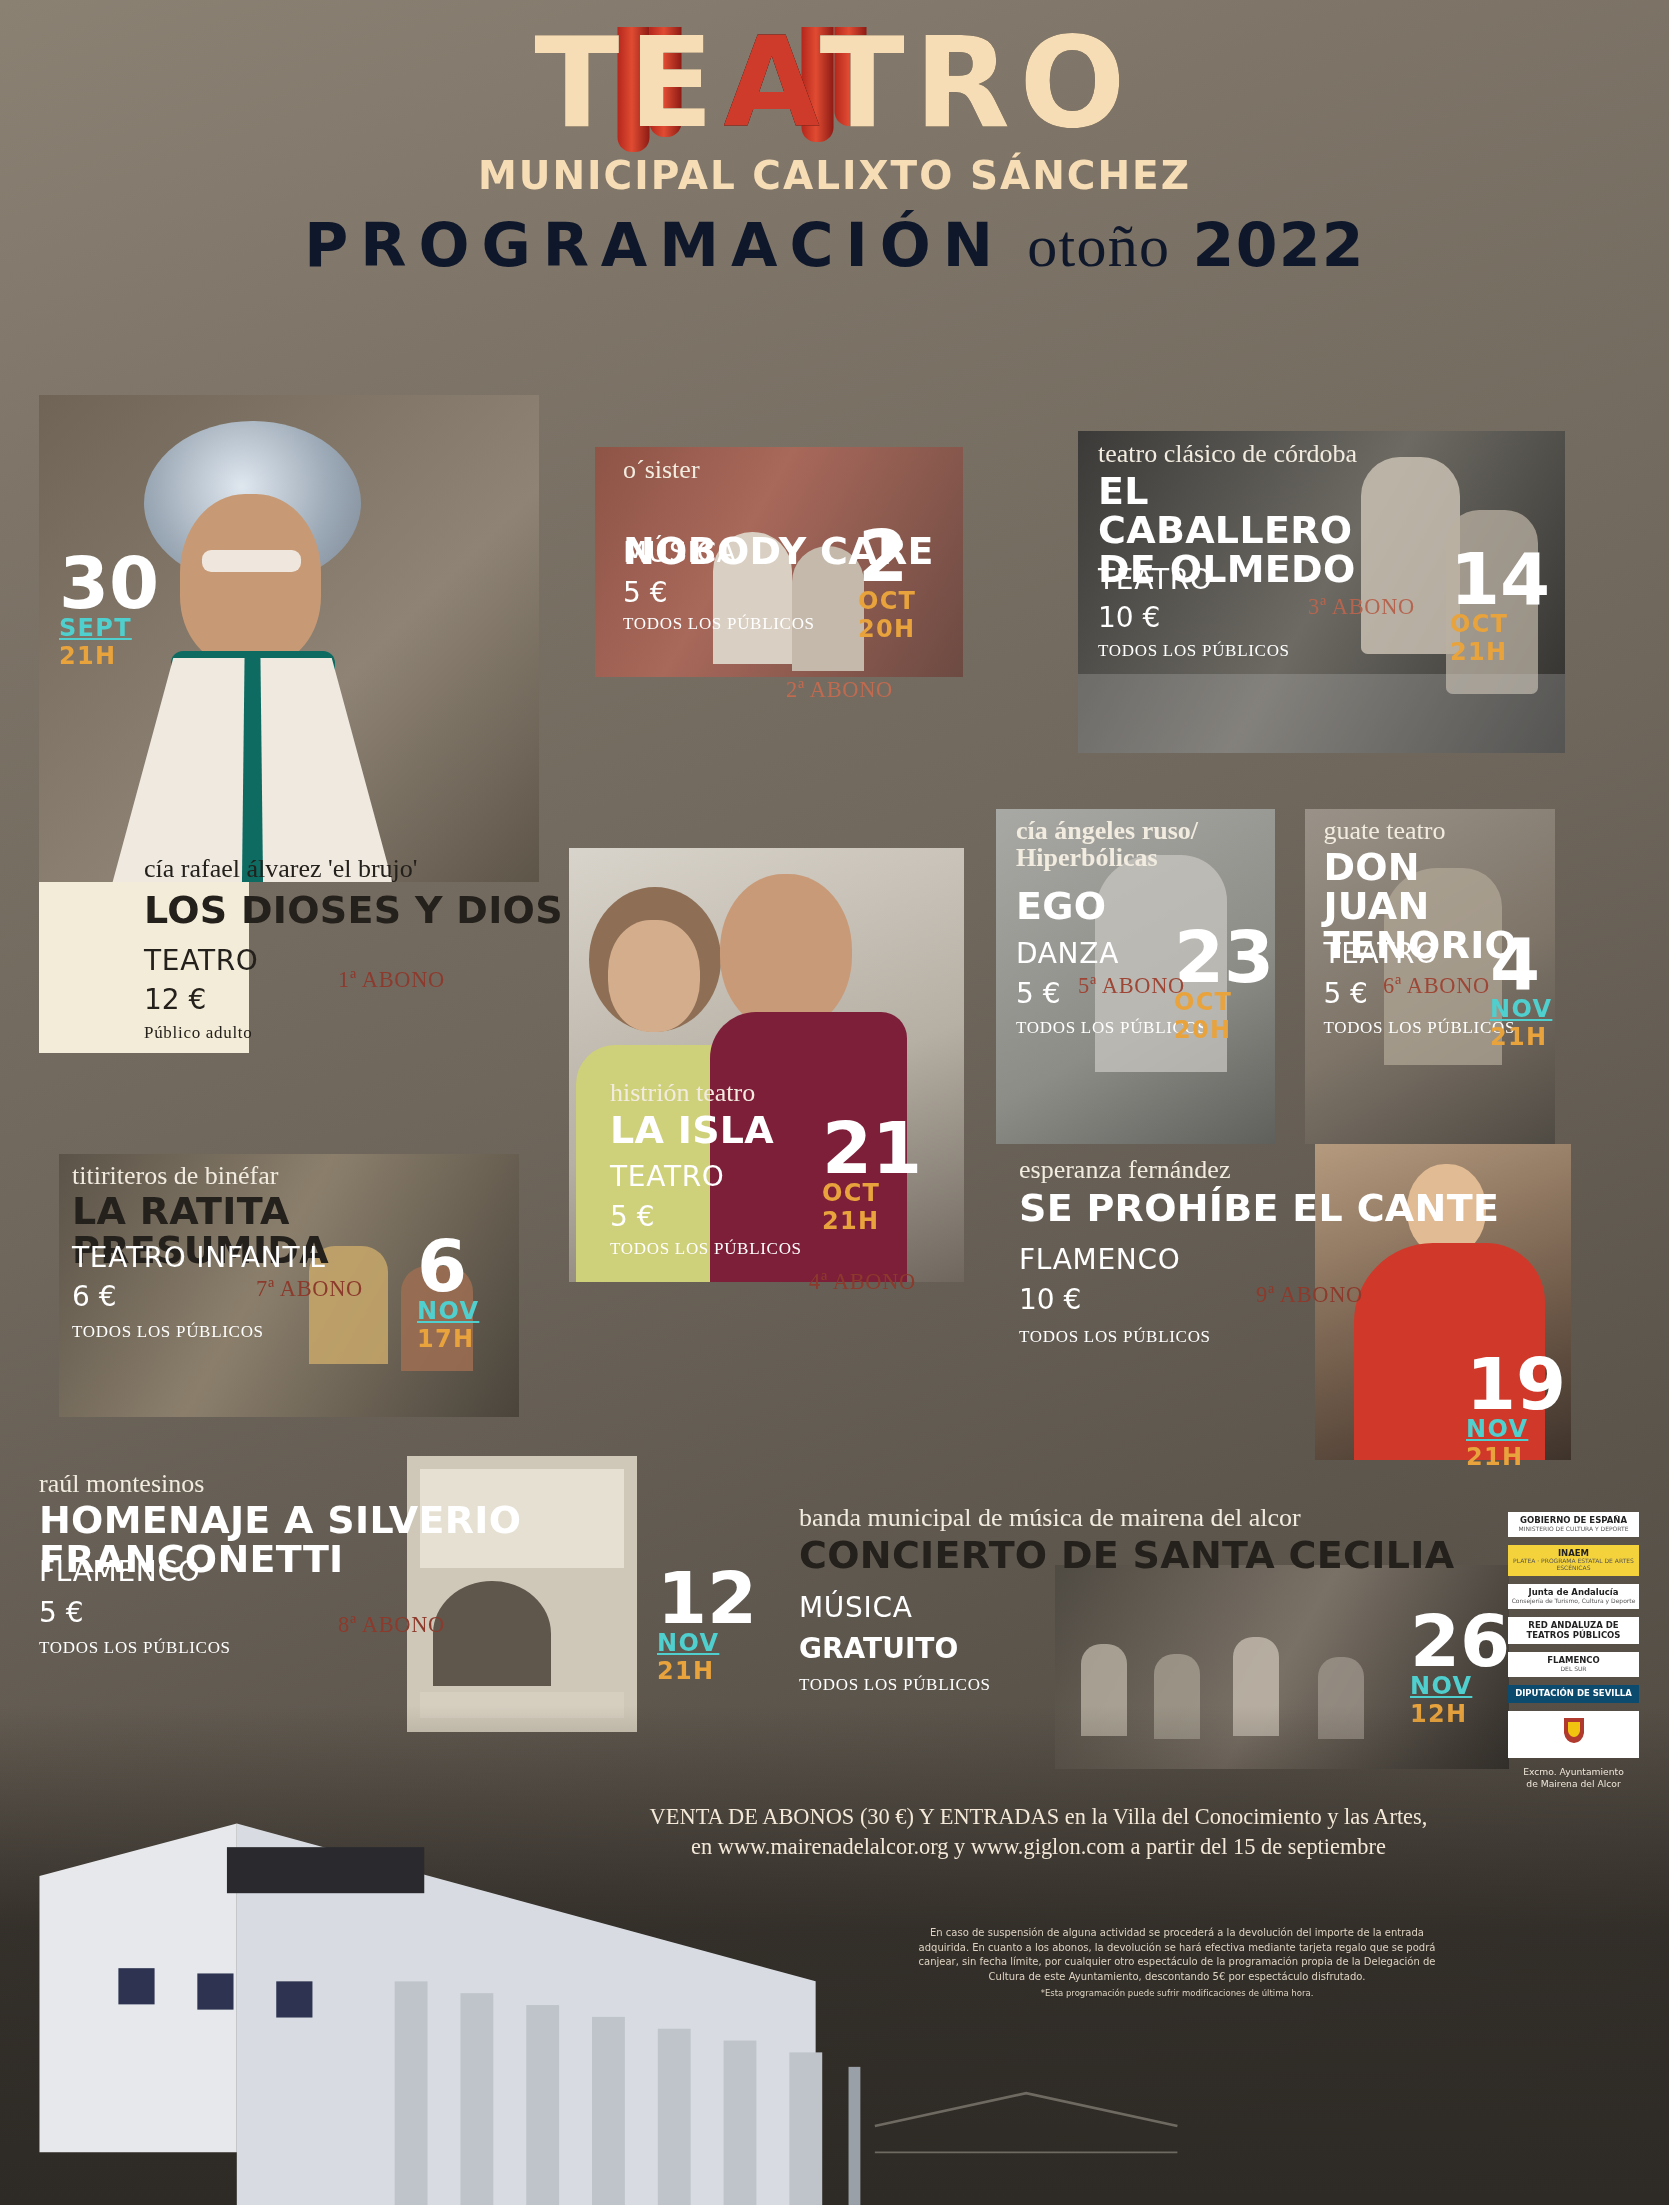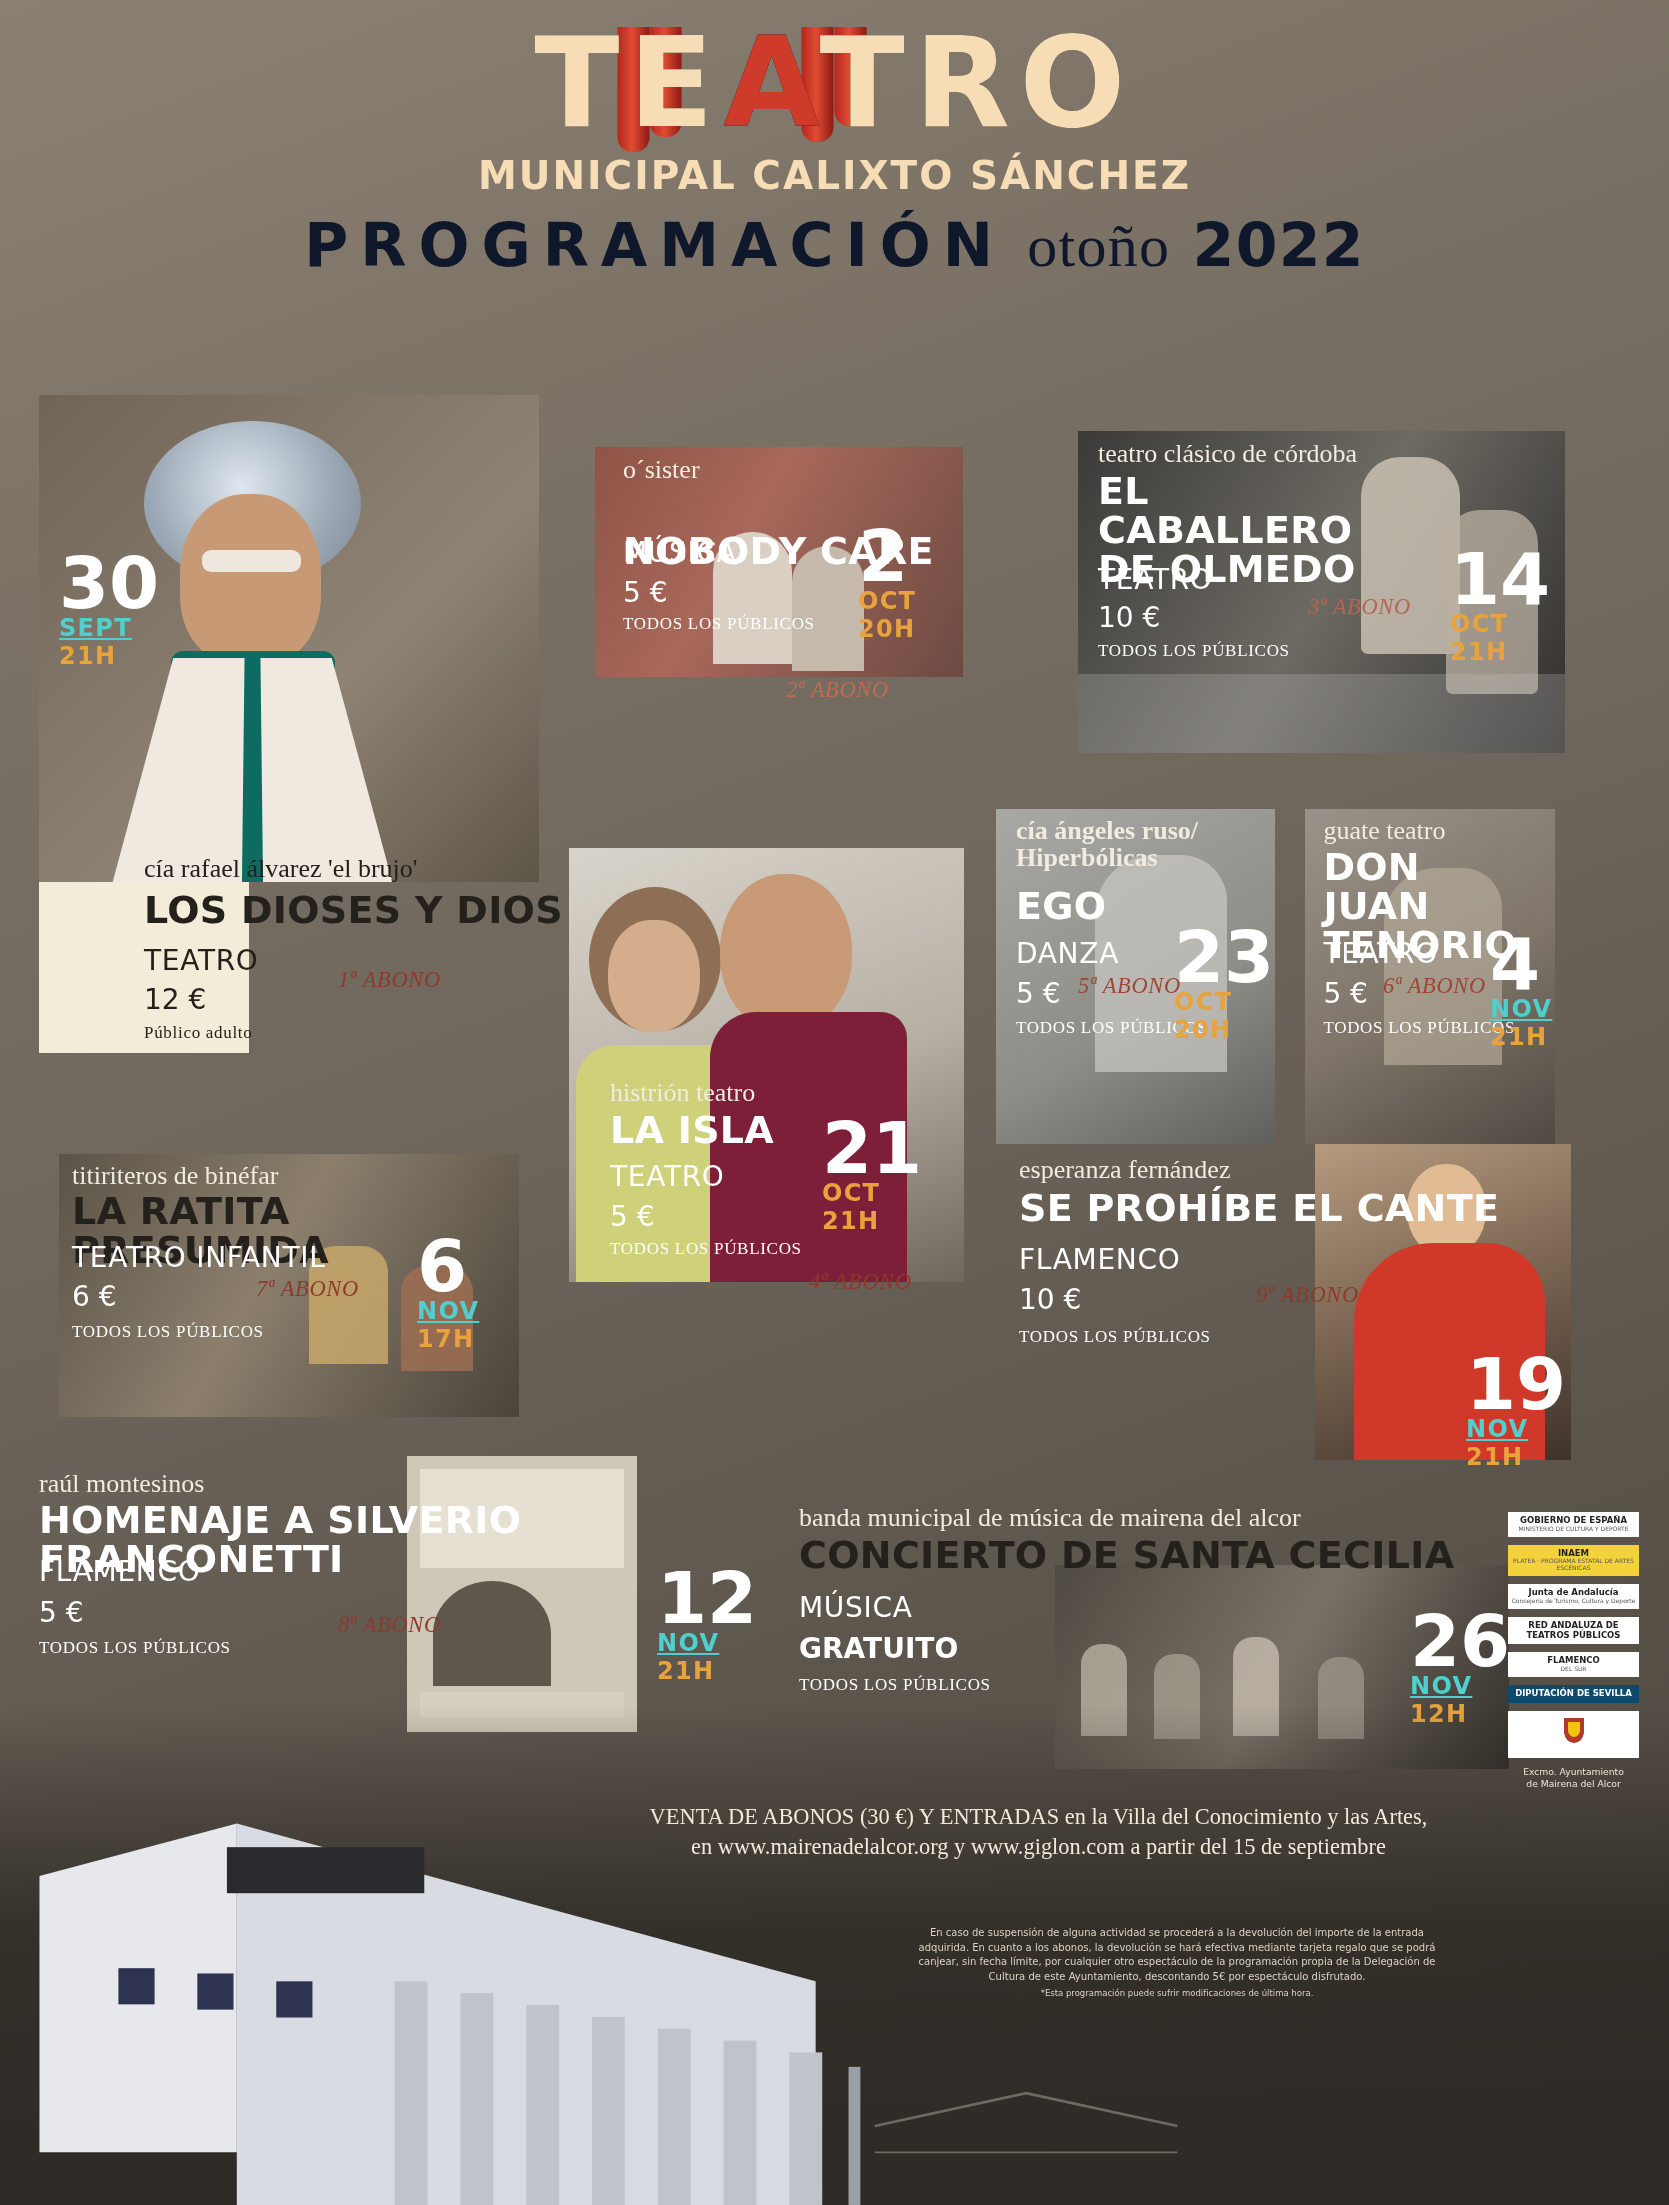--- a/index.html
+++ b/index.html
@@ -61,21 +61,21 @@
     font-size:26px;color:#f2ece0;line-height:1.05;
   }
   .title{
     font-family:"DejaVu Sans", sans-serif;font-weight:bold;
     font-size:38px;line-height:1.02;letter-spacing:0.3px;
   }
   .genre{font-family:"DejaVu Sans", sans-serif;font-size:28px;letter-spacing:0.7px;}
   .price{font-family:"DejaVu Sans", sans-serif;font-size:28px;}
   .aud{font-family:Liberation Serif, serif;font-size:17px;letter-spacing:0.7px;}
   .abono{
-    font-family:"Liberation Serif", serif;font-style:italic;
+    font-family:"Liberation Serif", serif;
     font-size:22.4px;color:#8d3a2e;letter-spacing:0.7px;
   }
   .daynum{
     font-family:"DejaVu Sans", sans-serif;font-weight:bold;
     font-size:72px;line-height:.85;color:#fff;
   }
   .month{font-family:"DejaVu Sans", sans-serif;font-size:24px;font-weight:bold;letter-spacing:1.3px;}
   .hour{font-family:"DejaVu Sans", sans-serif;font-size:24px;font-weight:bold;letter-spacing:1.3px;}
   .c-or{color:#e8a33d;}
   .c-teal{color:#4fd0cf;text-decoration:underline;}

